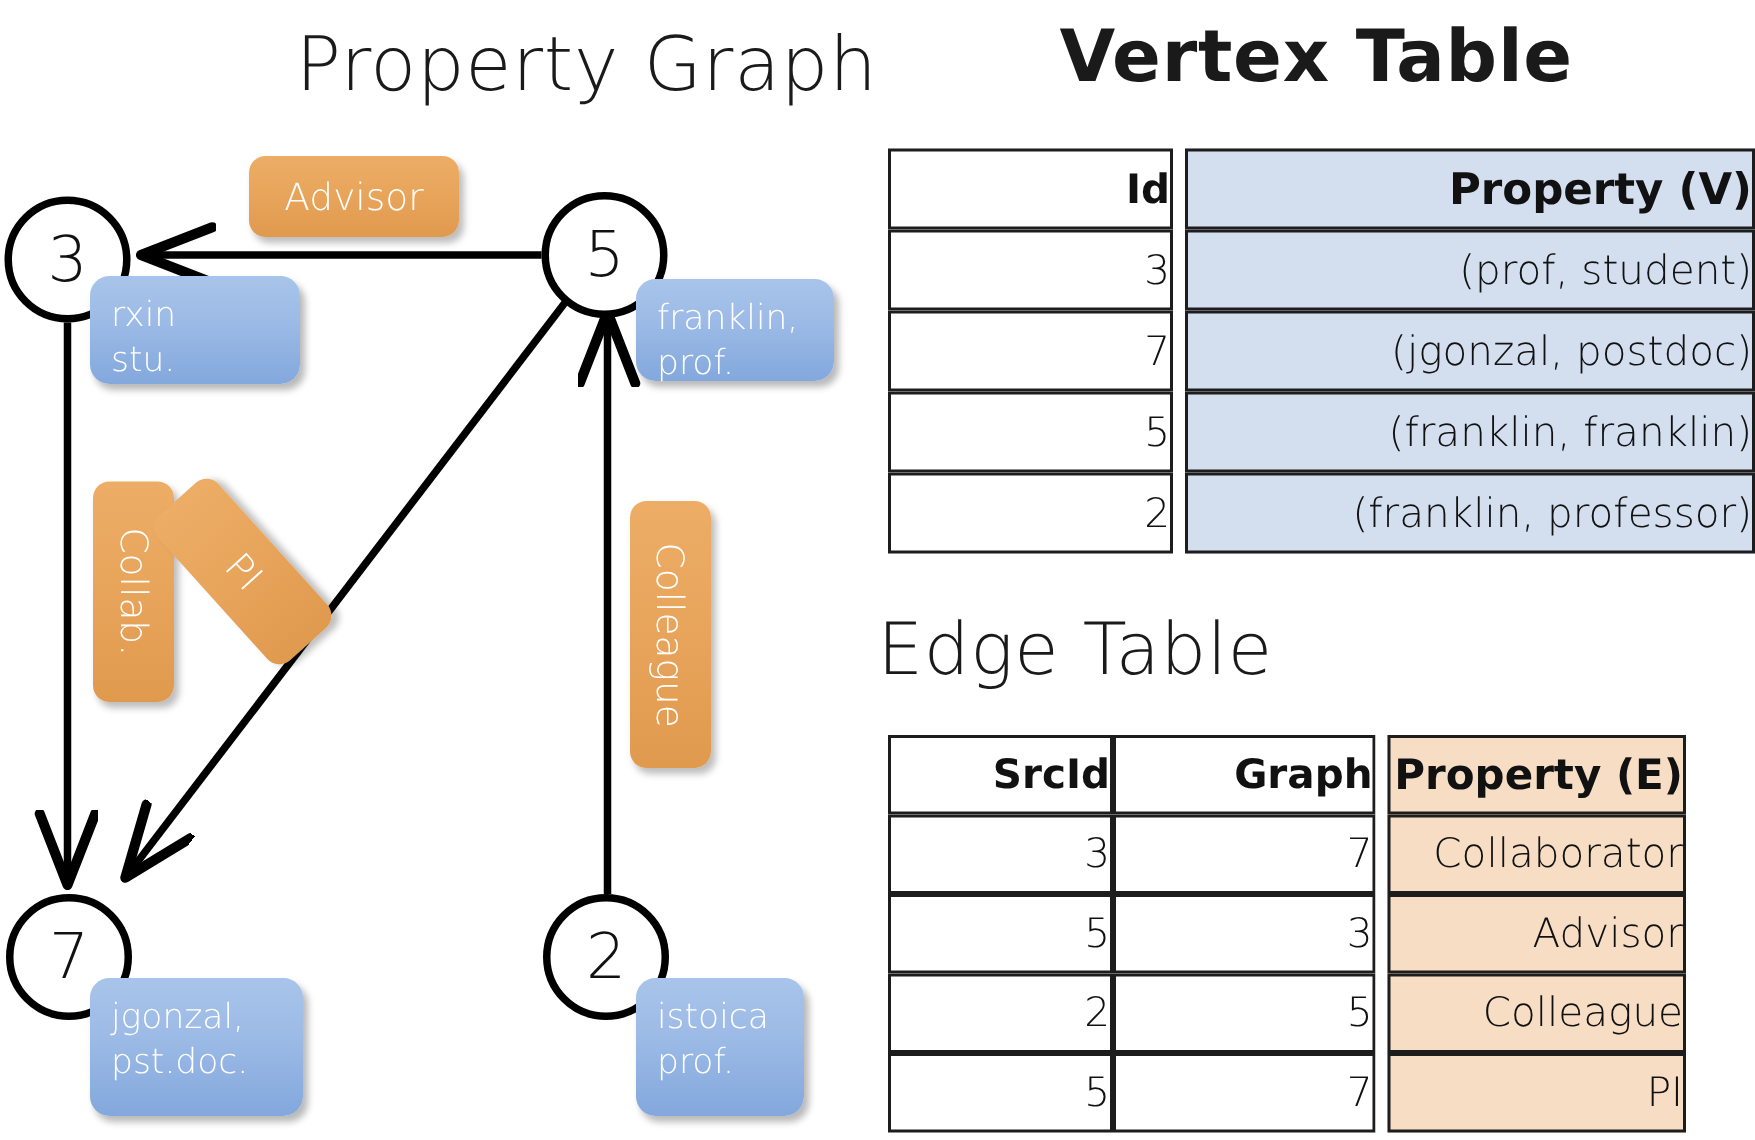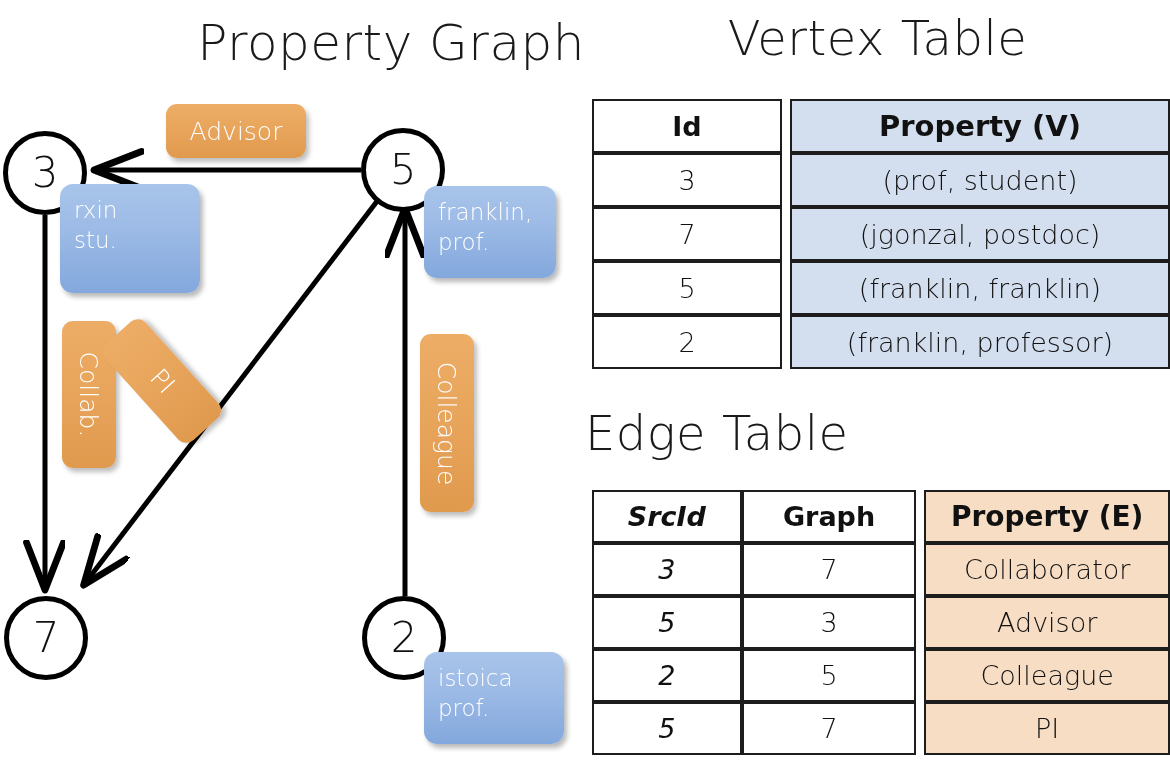--- a/index.html
+++ b/index.html
@@ -29,20 +29,21 @@
     left: 0; top: 14px;
     width: 585px;
     text-align: right;
     font-size: 50px;
   }
   #title-vertex-table {
     left: 585px; top: 10px;
     width: 585px;
     text-align: center;
     font-size: 48px;
+    font-weight: bold;
   }
   #title-edge-table {
     left: 585px; top: 405px;
     width: 585px;
     text-align: left;
     font-size: 48px;
   }
 
   
   #graph-panel {
@@ -84,24 +85,24 @@
     background: linear-gradient(to bottom, #a8c4ea 0%, #9dbbe6 40%, #83a8dd 100%);
     box-shadow: 3px 4px 5px rgba(0,0,0,0.28);
     color: #ffffff;
     font-family: "DejaVu Sans", sans-serif;
     font-weight: 300;
     font-size: 23px;
     line-height: 1.32;
     padding: 11px 14px;
     box-sizing: border-box;
   }
-  #prop-box-3 { left: 60px;  top: 184px; width: 140px; height: 109px; }
-  #prop-box-5 { left: 424px; top: 186px; width: 132px; height: 92px; }
+  #prop-box-3 { left: 60px;  top: 184px; width: 140px; height: 72px; }
+  #prop-box-5 { left: 424px; top: 186px; width: 132px; height: 68px; }
   #prop-box-7 { left: 60px;  top: 652px; width: 142px; height: 92px; }
-  #prop-box-2 { left: 424px; top: 652px; width: 140px; height: 92px; }
+  #prop-box-2 { left: 424px; top: 652px; width: 112px; height: 92px; }
 
   
   .edge-label {
     position: absolute;
     border-radius: 11px;
     background: linear-gradient(to bottom, #edad66 0%, #e8a55c 45%, #e09a4e 100%);
     box-shadow: 3px 4px 5px rgba(0,0,0,0.26);
     color: #ffffff;
     font-family: "DejaVu Sans", sans-serif;
     font-weight: 300;
@@ -143,44 +144,44 @@
   .tbl {
     position: absolute;
     border-collapse: separate;
     border-spacing: 0;
     font-family: "DejaVu Sans", sans-serif;
     font-weight: 300;
     color: #111111;
   }
   .tbl td, .tbl th {
     border: 2px solid #1d1d1d;
-    text-align: center;
+    text-align: right;
     font-weight: 300;
     padding: 0;
     box-sizing: border-box;
   }
   .tbl th { font-weight: 700; }
   .gap-col {
     border: none !important;
     width: 8px;
     background: #ffffff;
   }
 
   
   #vertex-table { left: 592px; top: 99px; }
   #vertex-table .c-id       { width: 190px; height: 54px; font-size: 27px; background:#ffffff; }
   #vertex-table .c-prop     { width: 380px; height: 54px; font-size: 27px; background:#d3deef; }
   #vertex-table th.c-id     { font-size: 27px; }
   #vertex-table th.c-prop   { font-size: 29px; }
 
   
   #edge-table { left: 592px; top: 490px; }
-  #edge-table .c-src  { width: 150px; height: 53px; font-size: 27px; background:#ffffff;font-style:italic; }
+  #edge-table .c-src  { width: 150px; height: 53px; font-size: 27px; background:#ffffff; }
   #edge-table .c-dst  { width: 175px; height: 53px; font-size: 27px; background:#ffffff; }
-  #edge-table .c-prop { width: 246px; height: 53px; font-size: 27px; background:#f6ddc4; }
+  #edge-table .c-prop { width: 199px; height: 53px; font-size: 27px; background:#f6ddc4; }
   #edge-table th.c-src, #edge-table th.c-dst { font-size: 27px; }
   #edge-table th.c-prop { font-size: 28px; }
 </style>
 </head>
 <body>
 
 <div class="title" id="title-property-graph">Property Graph</div>
 <div class="title" id="title-vertex-table">Vertex Table</div>
 <div class="title" id="title-edge-table">Edge Table</div>
 
@@ -216,20 +217,24 @@
   </div>
 
   <div class="prop-box" id="prop-box-3">
     <div>rxin</div>
     <div>stu.</div>
   </div>
   <div class="prop-box" id="prop-box-5">
     <div>franklin,</div>
     <div>prof.</div>
   </div>
+  <div class="prop-box" id="prop-box-7">
+    <div>jgonzal,</div>
+    <div>pst.doc.</div>
+  </div>
   <div class="prop-box" id="prop-box-2">
     <div>istoica</div>
     <div>prof.</div>
   </div>
 
   <div class="edge-label" id="edge-label-advisor">
     <span class="htext">Advisor</span>
   </div>
   <div class="edge-label" id="edge-label-collab">
     <span class="vtext">Collab.</span>

